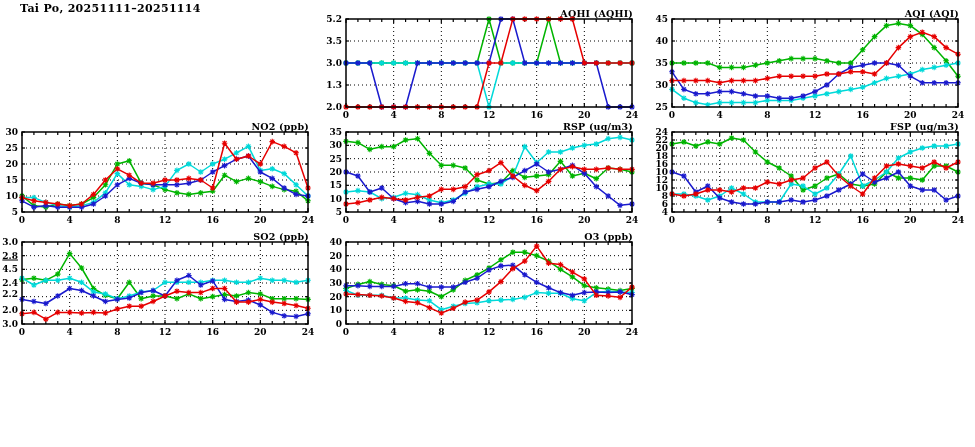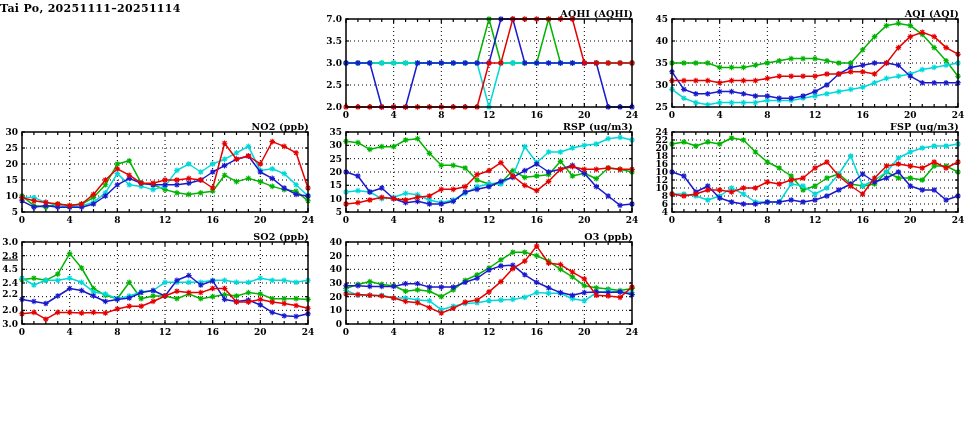--- a/index.html
+++ b/index.html
@@ -1,18 +1,18 @@
 <!DOCTYPE html>
 <html><head>
 <meta charset="utf-8">
 <style>
   html,body{margin:0;padding:0;background:#fff;}
   .canvas{position:relative;width:975px;height:447px;background:#fff;overflow:hidden;
           font-family:"DejaVu Serif",serif;font-weight:bold;color:#000;}
-  .page-title{position:absolute;left:0;top:2px;font-size:11px;white-space:nowrap;letter-spacing:.3px;}
+  .page-title{position:absolute;left:20px;top:2px;font-size:11px;white-space:nowrap;letter-spacing:.3px;}
   .chart{position:absolute;}
   .chart-title{position:absolute;right:-1px;bottom:100%;margin-bottom:1px;font-size:9.5px;
                line-height:1;white-space:nowrap;letter-spacing:.2px;}
   .ytick{position:absolute;right:100%;margin-right:4px;font-size:9px;line-height:1;
          transform:translateY(-50%);white-space:nowrap;}
   .xtick{position:absolute;top:100%;margin-top:4px;font-size:9px;line-height:1;
          transform:translateX(-50%);white-space:nowrap;}
   .chart svg{position:absolute;left:0;top:0;overflow:visible;}
 </style>
 </head>
@@ -96,24 +96,24 @@
         <path d="M-2.8 44H2.8M0 41.2V46.8M-2 42L2 46M-2 46L2 42M9.116666666666667 44H14.716666666666665M11.916666666666666 41.2V46.8M9.916666666666666 42L13.916666666666666 46M9.916666666666666 46L13.916666666666666 42M21.03333333333333 44H26.633333333333333M23.833333333333332 41.2V46.8M21.833333333333332 42L25.833333333333332 46M21.833333333333332 46L25.833333333333332 42M32.95 44H38.55M35.75 41.2V46.8M33.75 42L37.75 46M33.75 46L37.75 42M44.86666666666667 44H50.46666666666666M47.666666666666664 41.2V46.8M45.666666666666664 42L49.666666666666664 46M45.666666666666664 46L49.666666666666664 42M56.78333333333334 44H62.38333333333333M59.583333333333336 41.2V46.8M57.583333333333336 42L61.583333333333336 46M57.583333333333336 46L61.583333333333336 42M68.7 44H74.3M71.5 41.2V46.8M69.5 42L73.5 46M69.5 46L73.5 42M80.61666666666667 44H86.21666666666667M83.41666666666667 41.2V46.8M81.41666666666667 42L85.41666666666667 46M81.41666666666667 46L85.41666666666667 42M92.53333333333333 44H98.13333333333333M95.33333333333333 41.2V46.8M93.33333333333333 42L97.33333333333333 46M93.33333333333333 46L97.33333333333333 42M104.45 44H110.05M107.25 41.2V46.8M105.25 42L109.25 46M105.25 46L109.25 42M116.36666666666667 44H121.96666666666667M119.16666666666667 41.2V46.8M117.16666666666667 42L121.16666666666667 46M117.16666666666667 46L121.16666666666667 42M128.2833333333333 44H133.88333333333333M131.08333333333331 41.2V46.8M129.08333333333331 42L133.08333333333331 46M129.08333333333331 46L133.08333333333331 42M140.2 0H145.8M143 -2.8V2.8M141 -2L145 2M141 2L145 -2M152.11666666666665 44H157.71666666666667M154.91666666666666 41.2V46.8M152.91666666666666 42L156.91666666666666 46M152.91666666666666 46L156.91666666666666 42M164.03333333333333 44H169.63333333333335M166.83333333333334 41.2V46.8M164.83333333333334 42L168.83333333333334 46M164.83333333333334 46L168.83333333333334 42M175.95 44H181.55M178.75 41.2V46.8M176.75 42L180.75 46M176.75 46L180.75 42M187.86666666666665 44H193.46666666666667M190.66666666666666 41.2V46.8M188.66666666666666 42L192.66666666666666 46M188.66666666666666 46L192.66666666666666 42M199.78333333333333 0H205.38333333333335M202.58333333333334 -2.8V2.8M200.58333333333334 -2L204.58333333333334 2M200.58333333333334 2L204.58333333333334 -2M211.7 44H217.3M214.5 41.2V46.8M212.5 42L216.5 46M212.5 46L216.5 42M223.61666666666665 44H229.21666666666667M226.41666666666666 41.2V46.8M224.41666666666666 42L228.41666666666666 46M224.41666666666666 46L228.41666666666666 42M235.53333333333333 44H241.13333333333335M238.33333333333334 41.2V46.8M236.33333333333334 42L240.33333333333334 46M236.33333333333334 46L240.33333333333334 42M247.45 44H253.05M250.25 41.2V46.8M248.25 42L252.25 46M248.25 46L252.25 42M259.3666666666666 44H264.96666666666664M262.16666666666663 41.2V46.8M260.16666666666663 42L264.16666666666663 46M260.16666666666663 46L264.16666666666663 42M271.28333333333336 44H276.8833333333334M274.08333333333337 41.2V46.8M272.08333333333337 42L276.08333333333337 46M272.08333333333337 46L276.08333333333337 42M283.2 44H288.8M286 41.2V46.8M284 42L288 46M284 46L288 42" stroke="#00b400" stroke-width="1.1" fill="none"></path>
         <polyline points="0.0,44.0 11.9,44.0 23.8,44.0 35.8,44.0 47.7,44.0 59.6,44.0 71.5,44.0 83.4,44.0 95.3,44.0 107.3,44.0 119.2,44.0 131.1,44.0 143.0,88.0 154.9,44.0 166.8,44.0 178.8,44.0 190.7,44.0 202.6,44.0 214.5,44.0 226.4,44.0 238.3,44.0 250.3,44.0 262.2,44.0 274.1,44.0 286.0,44.0" fill="none" stroke="#00d9d9" stroke-width="1.5" stroke-linejoin="round"></polyline>
         <path d="M-2.8 44H2.8M0 41.2V46.8M-2 42L2 46M-2 46L2 42M9.116666666666667 44H14.716666666666665M11.916666666666666 41.2V46.8M9.916666666666666 42L13.916666666666666 46M9.916666666666666 46L13.916666666666666 42M21.03333333333333 44H26.633333333333333M23.833333333333332 41.2V46.8M21.833333333333332 42L25.833333333333332 46M21.833333333333332 46L25.833333333333332 42M32.95 44H38.55M35.75 41.2V46.8M33.75 42L37.75 46M33.75 46L37.75 42M44.86666666666667 44H50.46666666666666M47.666666666666664 41.2V46.8M45.666666666666664 42L49.666666666666664 46M45.666666666666664 46L49.666666666666664 42M56.78333333333334 44H62.38333333333333M59.583333333333336 41.2V46.8M57.583333333333336 42L61.583333333333336 46M57.583333333333336 46L61.583333333333336 42M68.7 44H74.3M71.5 41.2V46.8M69.5 42L73.5 46M69.5 46L73.5 42M80.61666666666667 44H86.21666666666667M83.41666666666667 41.2V46.8M81.41666666666667 42L85.41666666666667 46M81.41666666666667 46L85.41666666666667 42M92.53333333333333 44H98.13333333333333M95.33333333333333 41.2V46.8M93.33333333333333 42L97.33333333333333 46M93.33333333333333 46L97.33333333333333 42M104.45 44H110.05M107.25 41.2V46.8M105.25 42L109.25 46M105.25 46L109.25 42M116.36666666666667 44H121.96666666666667M119.16666666666667 41.2V46.8M117.16666666666667 42L121.16666666666667 46M117.16666666666667 46L121.16666666666667 42M128.2833333333333 44H133.88333333333333M131.08333333333331 41.2V46.8M129.08333333333331 42L133.08333333333331 46M129.08333333333331 46L133.08333333333331 42M140.2 88H145.8M143 85.2V90.8M141 86L145 90M141 90L145 86M152.11666666666665 44H157.71666666666667M154.91666666666666 41.2V46.8M152.91666666666666 42L156.91666666666666 46M152.91666666666666 46L156.91666666666666 42M164.03333333333333 44H169.63333333333335M166.83333333333334 41.2V46.8M164.83333333333334 42L168.83333333333334 46M164.83333333333334 46L168.83333333333334 42M175.95 44H181.55M178.75 41.2V46.8M176.75 42L180.75 46M176.75 46L180.75 42M187.86666666666665 44H193.46666666666667M190.66666666666666 41.2V46.8M188.66666666666666 42L192.66666666666666 46M188.66666666666666 46L192.66666666666666 42M199.78333333333333 44H205.38333333333335M202.58333333333334 41.2V46.8M200.58333333333334 42L204.58333333333334 46M200.58333333333334 46L204.58333333333334 42M211.7 44H217.3M214.5 41.2V46.8M212.5 42L216.5 46M212.5 46L216.5 42M223.61666666666665 44H229.21666666666667M226.41666666666666 41.2V46.8M224.41666666666666 42L228.41666666666666 46M224.41666666666666 46L228.41666666666666 42M235.53333333333333 44H241.13333333333335M238.33333333333334 41.2V46.8M236.33333333333334 42L240.33333333333334 46M236.33333333333334 46L240.33333333333334 42M247.45 44H253.05M250.25 41.2V46.8M248.25 42L252.25 46M248.25 46L252.25 42M259.3666666666666 44H264.96666666666664M262.16666666666663 41.2V46.8M260.16666666666663 42L264.16666666666663 46M260.16666666666663 46L264.16666666666663 42M271.28333333333336 44H276.8833333333334M274.08333333333337 41.2V46.8M272.08333333333337 42L276.08333333333337 46M272.08333333333337 46L276.08333333333337 42M283.2 44H288.8M286 41.2V46.8M284 42L288 46M284 46L288 42" stroke="#00d9d9" stroke-width="1.1" fill="none"></path>
         <polyline points="0.0,44.0 11.9,44.0 23.8,44.0 35.8,88.0 47.7,88.0 59.6,88.0 71.5,44.0 83.4,44.0 95.3,44.0 107.3,44.0 119.2,44.0 131.1,44.0 143.0,44.0 154.9,0.0 166.8,0.0 178.8,44.0 190.7,44.0 202.6,44.0 214.5,44.0 226.4,44.0 238.3,44.0 250.3,44.0 262.2,88.0 274.1,88.0 286.0,88.0" fill="none" stroke="#1a1acd" stroke-width="1.5" stroke-linejoin="round"></polyline>
         <path d="M-2.8 44H2.8M0 41.2V46.8M-2 42L2 46M-2 46L2 42M9.116666666666667 44H14.716666666666665M11.916666666666666 41.2V46.8M9.916666666666666 42L13.916666666666666 46M9.916666666666666 46L13.916666666666666 42M21.03333333333333 44H26.633333333333333M23.833333333333332 41.2V46.8M21.833333333333332 42L25.833333333333332 46M21.833333333333332 46L25.833333333333332 42M32.95 88H38.55M35.75 85.2V90.8M33.75 86L37.75 90M33.75 90L37.75 86M44.86666666666667 88H50.46666666666666M47.666666666666664 85.2V90.8M45.666666666666664 86L49.666666666666664 90M45.666666666666664 90L49.666666666666664 86M56.78333333333334 88H62.38333333333333M59.583333333333336 85.2V90.8M57.583333333333336 86L61.583333333333336 90M57.583333333333336 90L61.583333333333336 86M68.7 44H74.3M71.5 41.2V46.8M69.5 42L73.5 46M69.5 46L73.5 42M80.61666666666667 44H86.21666666666667M83.41666666666667 41.2V46.8M81.41666666666667 42L85.41666666666667 46M81.41666666666667 46L85.41666666666667 42M92.53333333333333 44H98.13333333333333M95.33333333333333 41.2V46.8M93.33333333333333 42L97.33333333333333 46M93.33333333333333 46L97.33333333333333 42M104.45 44H110.05M107.25 41.2V46.8M105.25 42L109.25 46M105.25 46L109.25 42M116.36666666666667 44H121.96666666666667M119.16666666666667 41.2V46.8M117.16666666666667 42L121.16666666666667 46M117.16666666666667 46L121.16666666666667 42M128.2833333333333 44H133.88333333333333M131.08333333333331 41.2V46.8M129.08333333333331 42L133.08333333333331 46M129.08333333333331 46L133.08333333333331 42M140.2 44H145.8M143 41.2V46.8M141 42L145 46M141 46L145 42M152.11666666666665 0H157.71666666666667M154.91666666666666 -2.8V2.8M152.91666666666666 -2L156.91666666666666 2M152.91666666666666 2L156.91666666666666 -2M164.03333333333333 0H169.63333333333335M166.83333333333334 -2.8V2.8M164.83333333333334 -2L168.83333333333334 2M164.83333333333334 2L168.83333333333334 -2M175.95 44H181.55M178.75 41.2V46.8M176.75 42L180.75 46M176.75 46L180.75 42M187.86666666666665 44H193.46666666666667M190.66666666666666 41.2V46.8M188.66666666666666 42L192.66666666666666 46M188.66666666666666 46L192.66666666666666 42M199.78333333333333 44H205.38333333333335M202.58333333333334 41.2V46.8M200.58333333333334 42L204.58333333333334 46M200.58333333333334 46L204.58333333333334 42M211.7 44H217.3M214.5 41.2V46.8M212.5 42L216.5 46M212.5 46L216.5 42M223.61666666666665 44H229.21666666666667M226.41666666666666 41.2V46.8M224.41666666666666 42L228.41666666666666 46M224.41666666666666 46L228.41666666666666 42M235.53333333333333 44H241.13333333333335M238.33333333333334 41.2V46.8M236.33333333333334 42L240.33333333333334 46M236.33333333333334 46L240.33333333333334 42M247.45 44H253.05M250.25 41.2V46.8M248.25 42L252.25 46M248.25 46L252.25 42M259.3666666666666 88H264.96666666666664M262.16666666666663 85.2V90.8M260.16666666666663 86L264.16666666666663 90M260.16666666666663 90L264.16666666666663 86M271.28333333333336 88H276.8833333333334M274.08333333333337 85.2V90.8M272.08333333333337 86L276.08333333333337 90M272.08333333333337 90L276.08333333333337 86M283.2 88H288.8M286 85.2V90.8M284 86L288 90M284 90L288 86" stroke="#1a1acd" stroke-width="1.1" fill="none"></path>
         <polyline points="0.0,88.0 11.9,88.0 23.8,88.0 35.8,88.0 47.7,88.0 59.6,88.0 71.5,88.0 83.4,88.0 95.3,88.0 107.3,88.0 119.2,88.0 131.1,88.0 143.0,44.0 154.9,44.0 166.8,0.0 178.8,0.0 190.7,0.0 202.6,0.0 214.5,0.0 226.4,0.0 238.3,44.0 250.3,44.0 262.2,44.0 274.1,44.0 286.0,44.0" fill="none" stroke="#e60000" stroke-width="1.5" stroke-linejoin="round"></polyline>
         <path d="M-2.8 88H2.8M0 85.2V90.8M-2 86L2 90M-2 90L2 86M9.116666666666667 88H14.716666666666665M11.916666666666666 85.2V90.8M9.916666666666666 86L13.916666666666666 90M9.916666666666666 90L13.916666666666666 86M21.03333333333333 88H26.633333333333333M23.833333333333332 85.2V90.8M21.833333333333332 86L25.833333333333332 90M21.833333333333332 90L25.833333333333332 86M32.95 88H38.55M35.75 85.2V90.8M33.75 86L37.75 90M33.75 90L37.75 86M44.86666666666667 88H50.46666666666666M47.666666666666664 85.2V90.8M45.666666666666664 86L49.666666666666664 90M45.666666666666664 90L49.666666666666664 86M56.78333333333334 88H62.38333333333333M59.583333333333336 85.2V90.8M57.583333333333336 86L61.583333333333336 90M57.583333333333336 90L61.583333333333336 86M68.7 88H74.3M71.5 85.2V90.8M69.5 86L73.5 90M69.5 90L73.5 86M80.61666666666667 88H86.21666666666667M83.41666666666667 85.2V90.8M81.41666666666667 86L85.41666666666667 90M81.41666666666667 90L85.41666666666667 86M92.53333333333333 88H98.13333333333333M95.33333333333333 85.2V90.8M93.33333333333333 86L97.33333333333333 90M93.33333333333333 90L97.33333333333333 86M104.45 88H110.05M107.25 85.2V90.8M105.25 86L109.25 90M105.25 90L109.25 86M116.36666666666667 88H121.96666666666667M119.16666666666667 85.2V90.8M117.16666666666667 86L121.16666666666667 90M117.16666666666667 90L121.16666666666667 86M128.2833333333333 88H133.88333333333333M131.08333333333331 85.2V90.8M129.08333333333331 86L133.08333333333331 90M129.08333333333331 90L133.08333333333331 86M140.2 44H145.8M143 41.2V46.8M141 42L145 46M141 46L145 42M152.11666666666665 44H157.71666666666667M154.91666666666666 41.2V46.8M152.91666666666666 42L156.91666666666666 46M152.91666666666666 46L156.91666666666666 42M164.03333333333333 0H169.63333333333335M166.83333333333334 -2.8V2.8M164.83333333333334 -2L168.83333333333334 2M164.83333333333334 2L168.83333333333334 -2M175.95 0H181.55M178.75 -2.8V2.8M176.75 -2L180.75 2M176.75 2L180.75 -2M187.86666666666665 0H193.46666666666667M190.66666666666666 -2.8V2.8M188.66666666666666 -2L192.66666666666666 2M188.66666666666666 2L192.66666666666666 -2M199.78333333333333 0H205.38333333333335M202.58333333333334 -2.8V2.8M200.58333333333334 -2L204.58333333333334 2M200.58333333333334 2L204.58333333333334 -2M211.7 0H217.3M214.5 -2.8V2.8M212.5 -2L216.5 2M212.5 2L216.5 -2M223.61666666666665 0H229.21666666666667M226.41666666666666 -2.8V2.8M224.41666666666666 -2L228.41666666666666 2M224.41666666666666 2L228.41666666666666 -2M235.53333333333333 44H241.13333333333335M238.33333333333334 41.2V46.8M236.33333333333334 42L240.33333333333334 46M236.33333333333334 46L240.33333333333334 42M247.45 44H253.05M250.25 41.2V46.8M248.25 42L252.25 46M248.25 46L252.25 42M259.3666666666666 44H264.96666666666664M262.16666666666663 41.2V46.8M260.16666666666663 42L264.16666666666663 46M260.16666666666663 46L264.16666666666663 42M271.28333333333336 44H276.8833333333334M274.08333333333337 41.2V46.8M272.08333333333337 42L276.08333333333337 46M272.08333333333337 46L276.08333333333337 42M283.2 44H288.8M286 41.2V46.8M284 42L288 46M284 46L288 42" stroke="#e60000" stroke-width="1.1" fill="none"></path>
         <rect x="0" y="0" width="286" height="88" fill="none" stroke="#000" stroke-width="1.5"></rect>
       </svg>
       <span class="ytick" style="top: 88px;">2.0</span>
-      <span class="ytick" style="top: 66px;">2.5</span>
+      <span class="ytick" style="top: 66px;">1.3</span>
       <span class="ytick" style="top: 44px;">3.0</span>
       <span class="ytick" style="top: 22px;">3.5</span>
-      <span class="ytick" style="top: 0px;">7.0</span>
+      <span class="ytick" style="top: 0px;">5.2</span>
       <span class="xtick" style="left: 0px;">0</span>
       <span class="xtick" style="left: 47.6667px;">4</span>
       <span class="xtick" style="left: 95.3333px;">8</span>
       <span class="xtick" style="left: 143px;">12</span>
       <span class="xtick" style="left: 190.667px;">16</span>
       <span class="xtick" style="left: 238.333px;">20</span>
       <span class="xtick" style="left: 286px;">24</span>
     </div>
   <div class="chart" style="left: 672px; top: 19px; width: 286px; height: 88px;">
     <span class="chart-title">AQI (AQI)</span>

